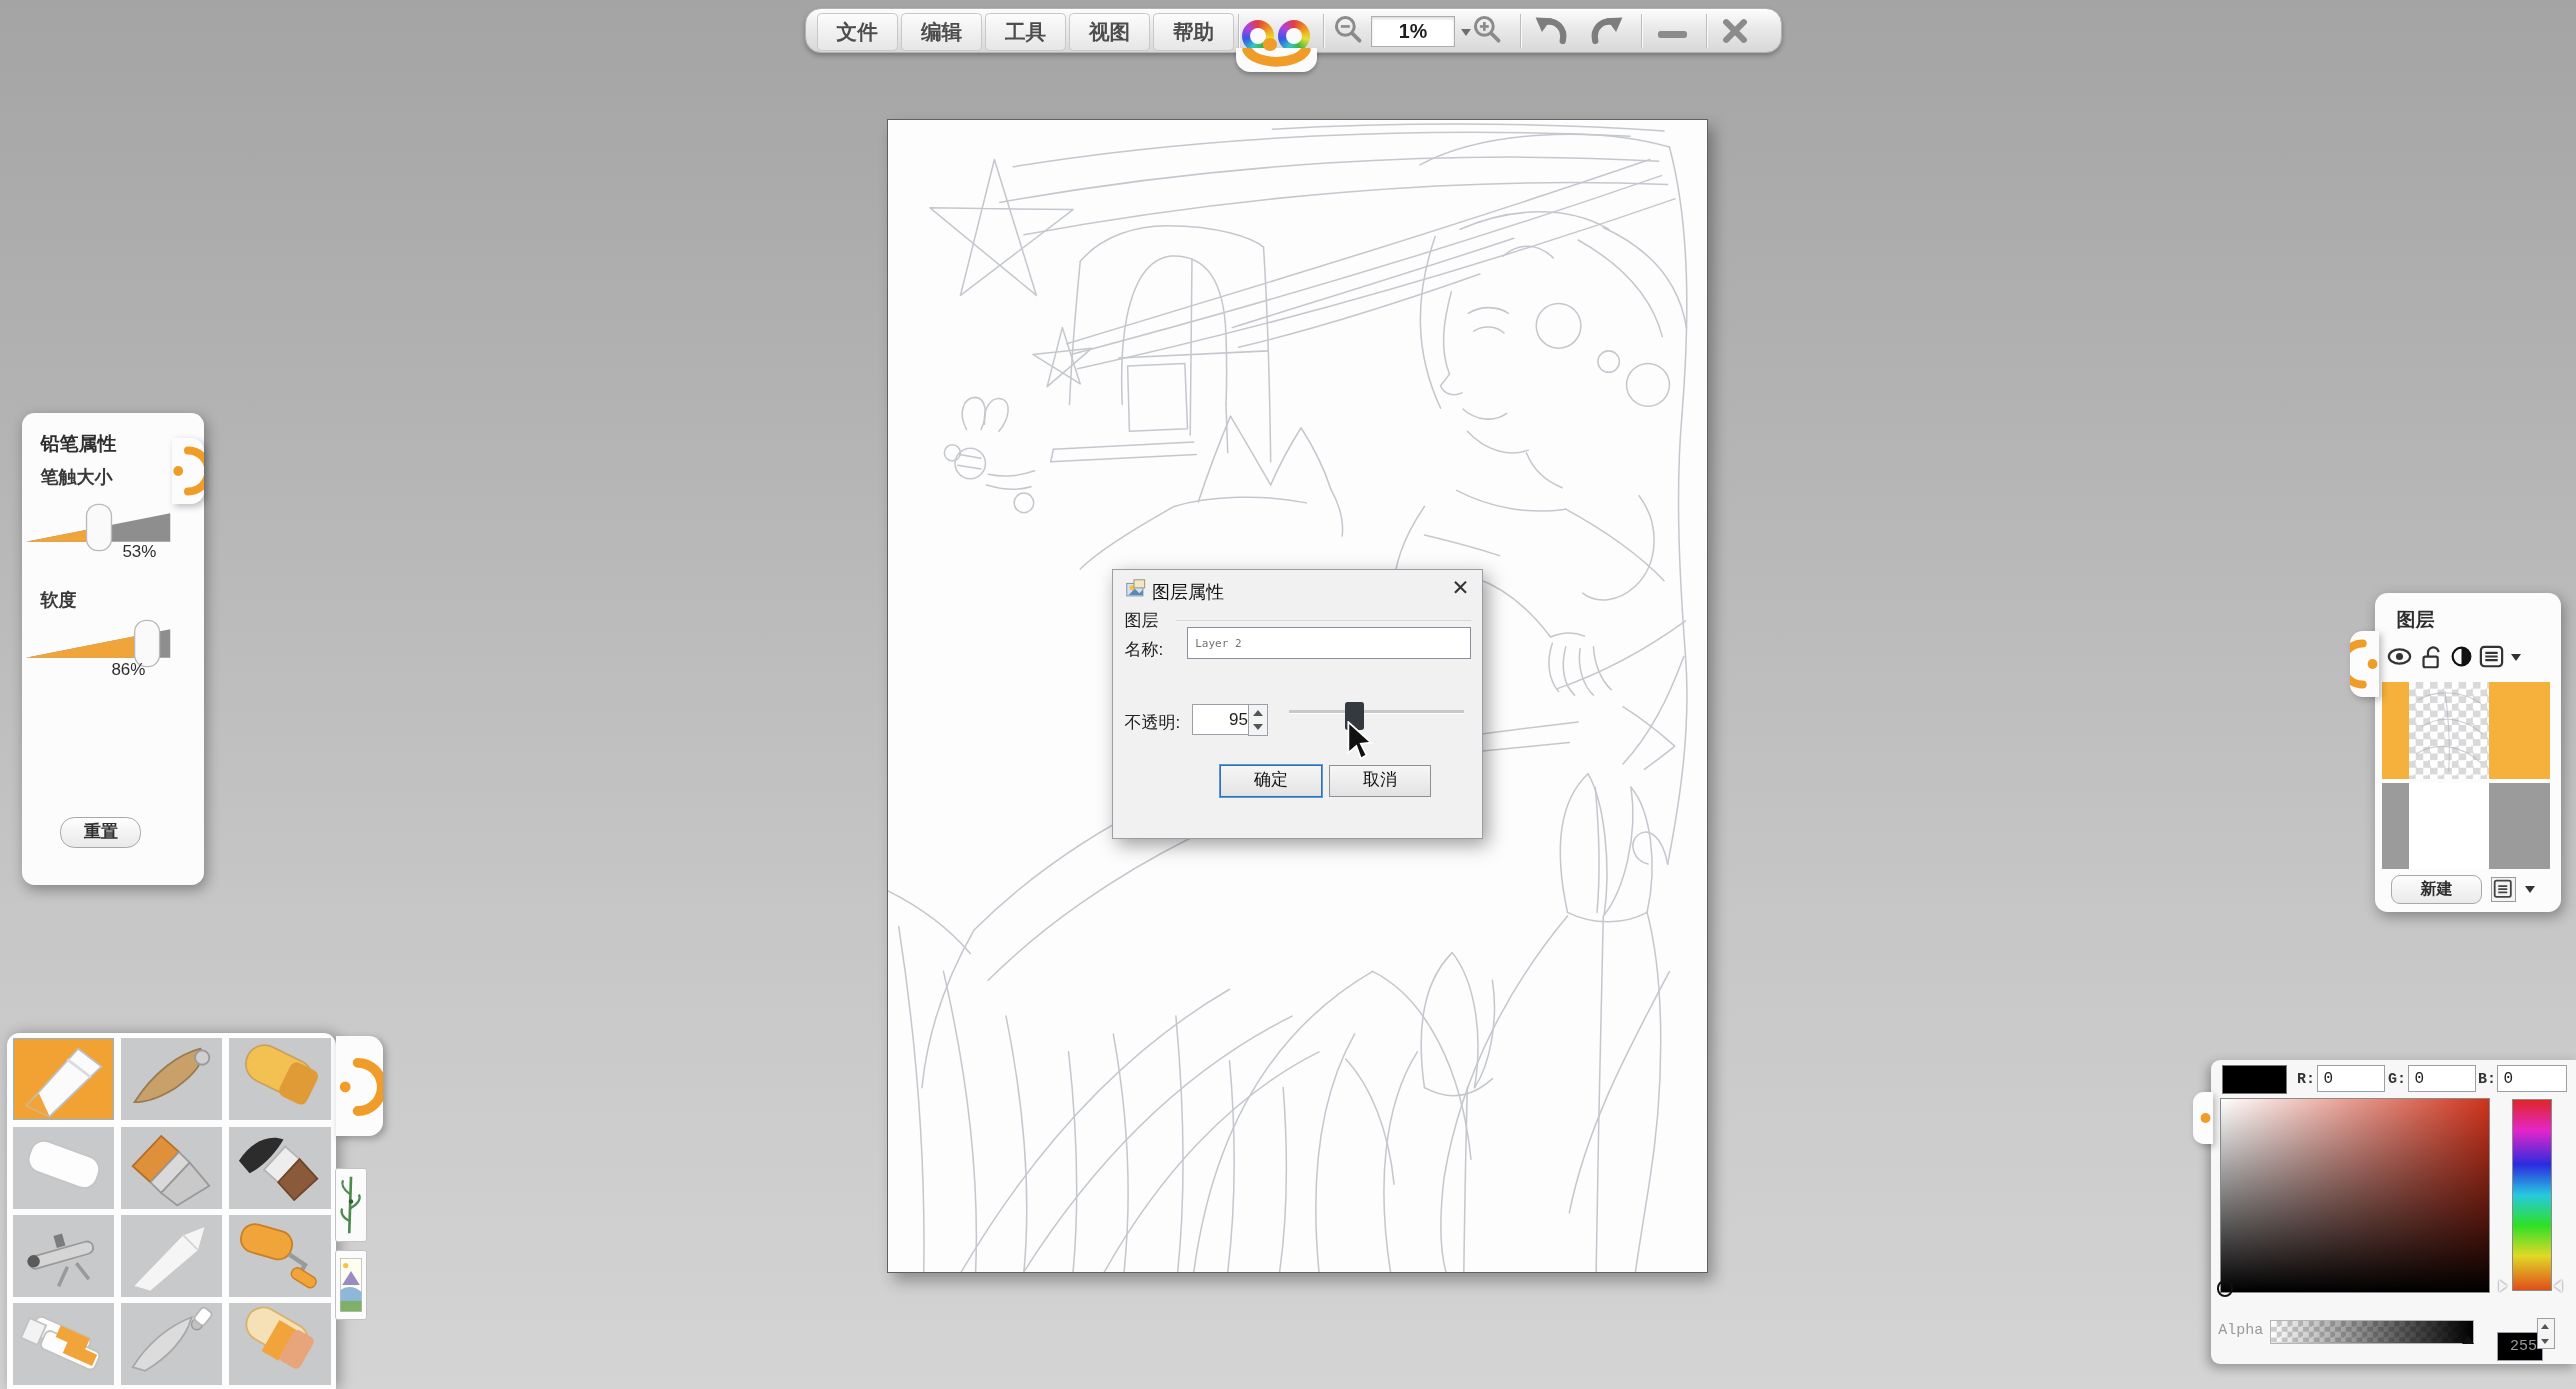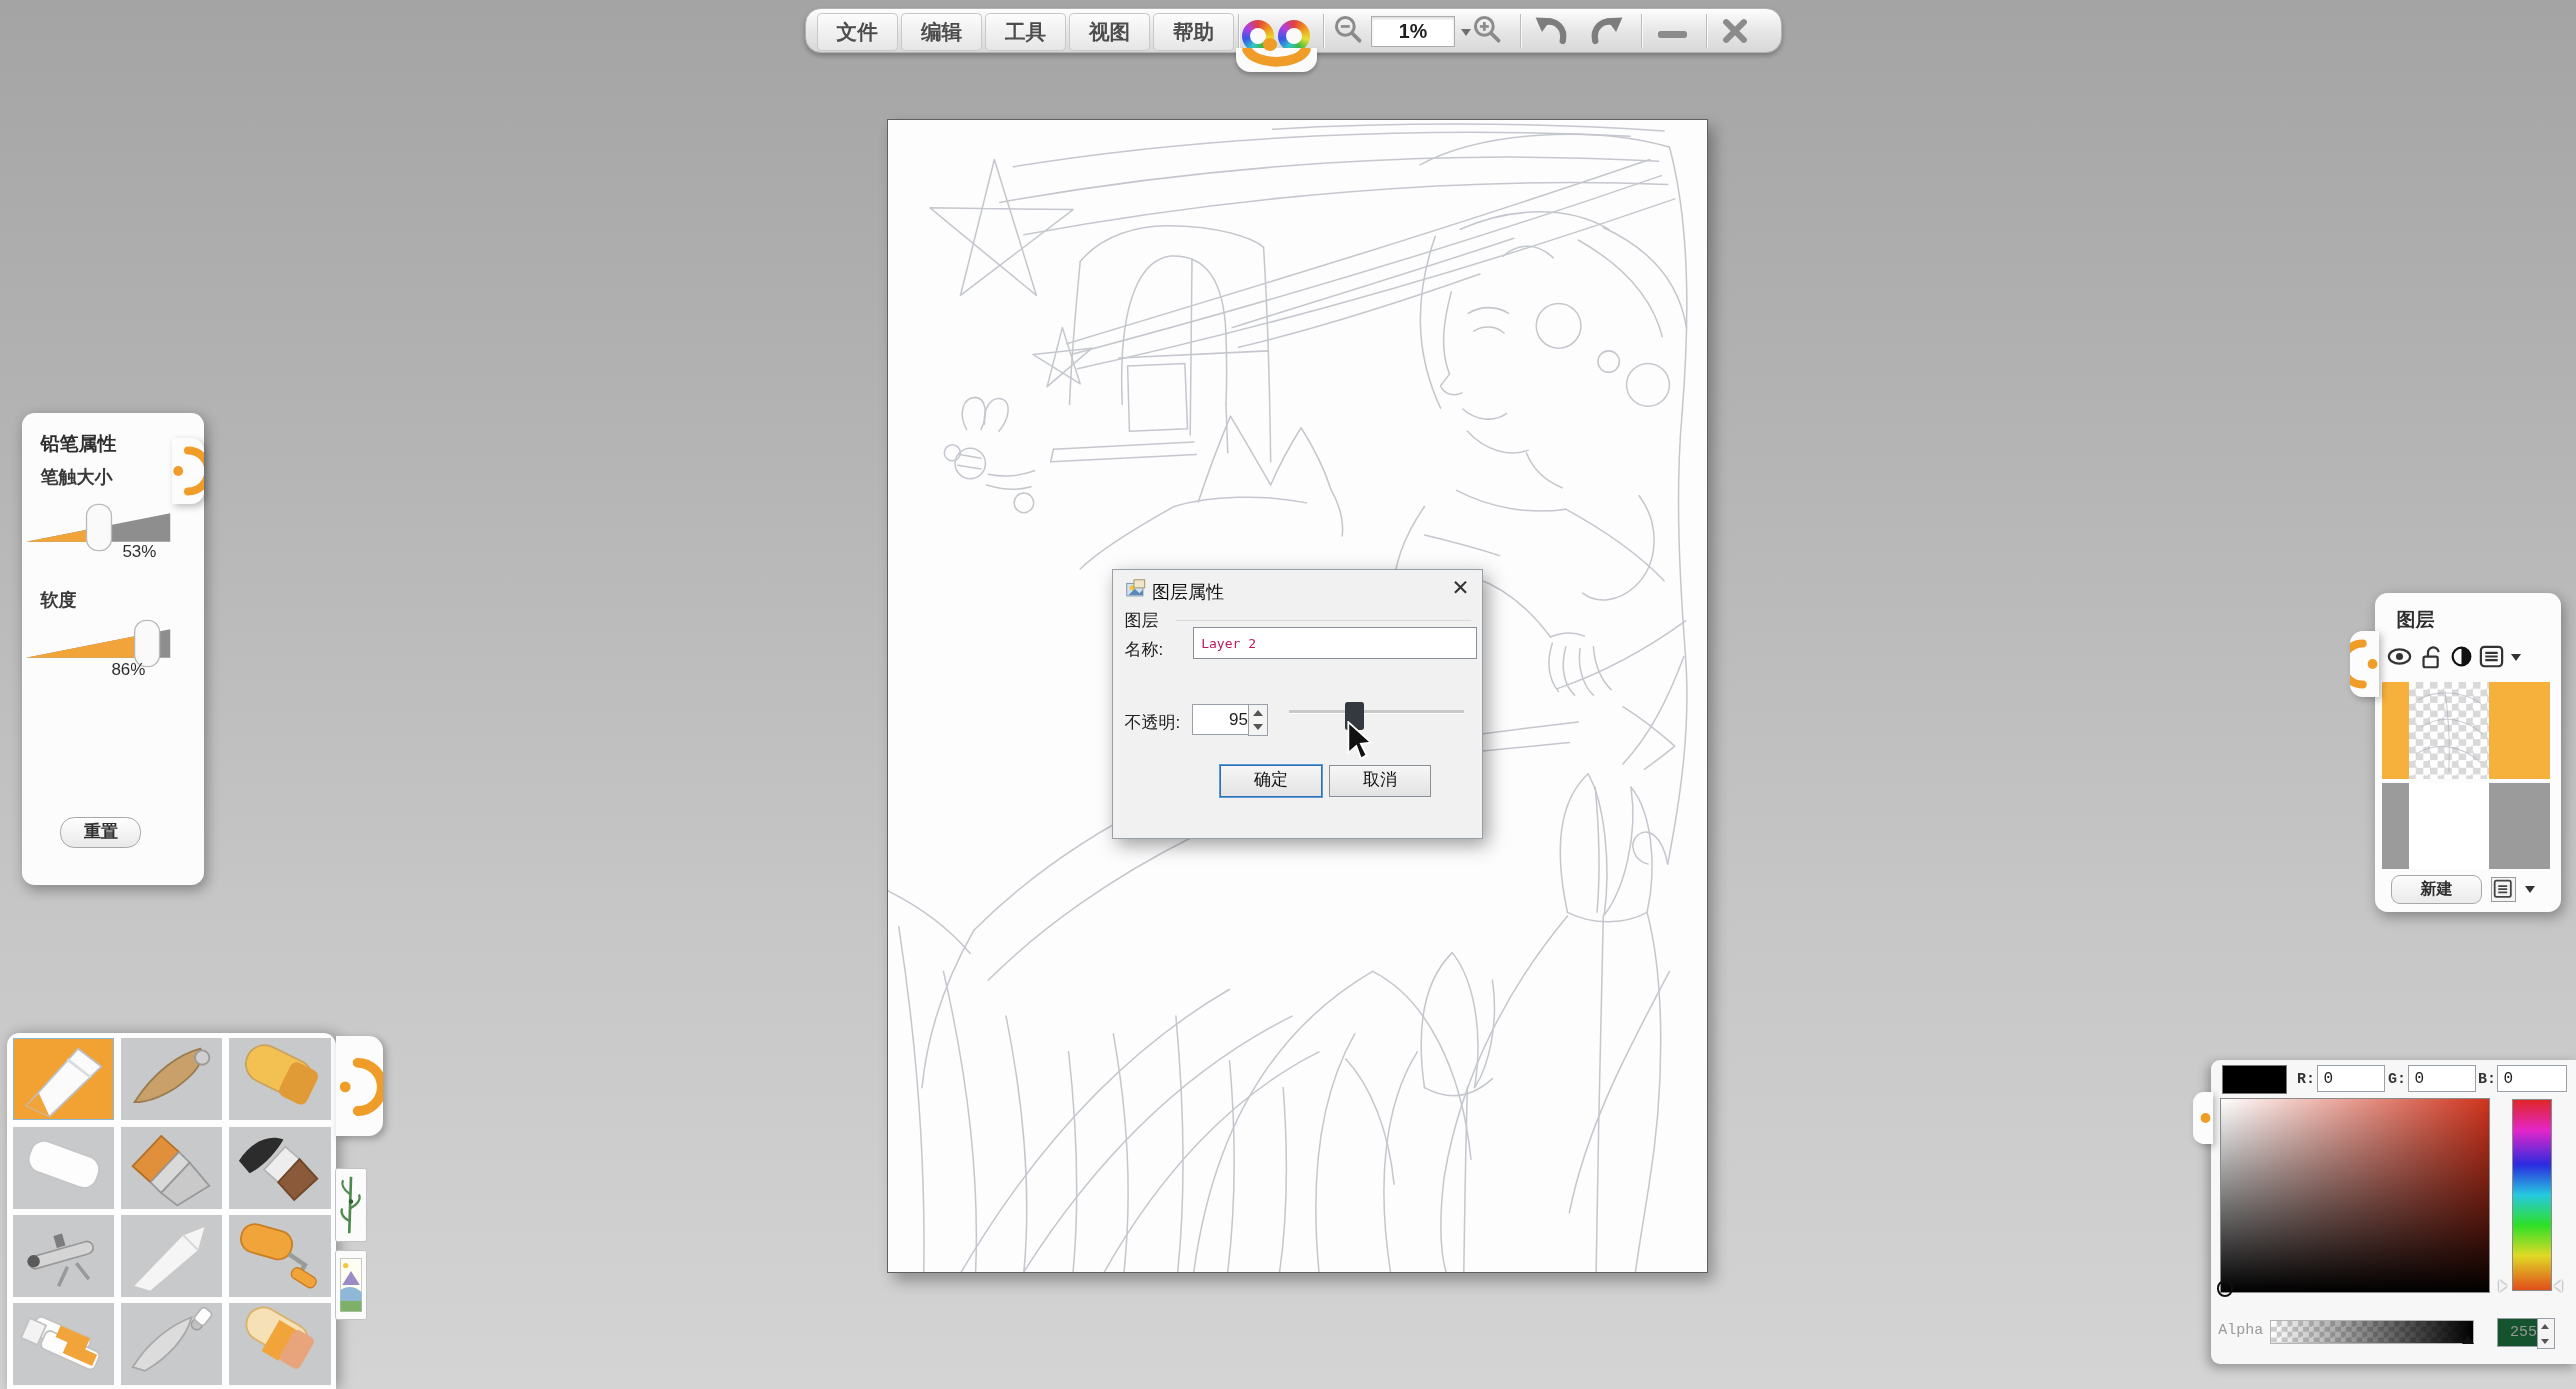--- a/index.html
+++ b/index.html
@@ -31,22 +31,22 @@
     border:0.9px solid #606060;box-shadow:6.3px 8px 14.3px rgba(0,0,0,.32);}
   .sketch path, .sketch circle{fill:none;stroke:#c4c7cd;stroke-width:1.7;stroke-linecap:round;stroke-linejoin:round;}
   
   .dialog{position:absolute;left:1112px;top:569px;width:369px;height:268px;background:#f1f1f2;
     border:0.9px solid #979ea6;box-shadow:4.5px 6.3px 18px rgba(0,0,0,.38);font-size:17px;color:#222;}
   .dlg-title{position:absolute;left:39px;top:9.8px;font-size:18px;color:#111;}
   .dlg-close{position:absolute;right:12.5px;top:5.4px;font-size:21.5px;color:#333;font-weight:bold;cursor:default;}
   .dlg-group-label{position:absolute;left:11.6px;top:39px;}
   .dlg-hr{position:absolute;left:63px;top:50px;width:295px;height:0.9px;background:#d8d8d8;}
   .dlg-name-label{position:absolute;left:11.6px;top:68px;}
-  .dlg-input{position:absolute;left:80px;top:57px;width:268px;height:30px;background:#fff;border:0.9px solid #888f98;
-    font-family:"DejaVu Sans Mono","Liberation Mono",monospace;font-size:13px;padding:0 7.2px;color:#be185d;}
+  .dlg-input{position:absolute;left:74px;top:57px;width:268px;height:30px;background:#fff;border:0.9px solid #888f98;
+    font-family:"DejaVu Sans Mono","Liberation Mono",monospace;font-size:11px;padding:0 7.2px;color:#737373;}
   .dlg-op-label{position:absolute;left:11.6px;top:141px;}
   .spin-box{position:absolute;left:79px;top:134px;width:55px;height:29px;background:#fff;border:0.9px solid #9aa0a8;
     text-align:right;line-height:29px;padding-right:5.4px;font-size:17px;}
   .spin-btns{position:absolute;left:135px;top:134px;width:18px;height:30px;border:0.9px solid #9aa0a8;background:#f4f4f4;}
   .spin-up,.spin-dn{position:absolute;left:3.6px;width:0;height:0;border-left:5.4px solid transparent;border-right:5.4px solid transparent;}
   .spin-up{top:5.4px;border-bottom:6.3px solid #555;}
   .spin-dn{bottom:5.4px;border-top:6.3px solid #555;}
   .dlg-slider-track{position:absolute;left:176px;top:140px;width:175px;height:2.7px;background:#c9c9c9;
     box-shadow:0 0.9px 0 #fff;}
   .dlg-slider-handle{position:absolute;left:232px;top:132px;width:19px;height:28px;background:#34383f;border-radius:2.7px;}
@@ -95,21 +95,21 @@
     background:linear-gradient(to top,#000,rgba(0,0,0,0)),linear-gradient(to right,#fff,#cf331c);}
   .sv-cursor{position:absolute;left:-4.5px;bottom:-4.5px;width:12.5px;height:12.5px;border:2.2px solid #111;border-radius:50%;}
   .hue-bar{position:absolute;left:301px;top:39px;width:38px;height:190px;border:0.9px solid #8a8a8a;
     background:linear-gradient(180deg,#e02626 0%,#e426c9 16%,#2b2be0 34%,#26c9e0 50%,#2ee026 66%,#e0d926 82%,#e04e1a 100%);}
   .hue-tri-l{position:absolute;left:288px;top:220px;width:0;height:0;border-top:6.3px solid transparent;border-bottom:6.3px solid transparent;border-left:8px solid #f4f4f4;filter:drop-shadow(0 0 0.9px #666);}
   .hue-tri-r{position:absolute;left:343px;top:220px;width:0;height:0;border-top:6.3px solid transparent;border-bottom:6.3px solid transparent;border-right:8px solid #f4f4f4;filter:drop-shadow(0 0 0.9px #666);}
   .alpha-label{position:absolute;left:7.2px;top:262px;font-size:15px;color:#9a9a9a;font-family:"Liberation Mono","DejaVu Sans Mono",monospace;}
   .alpha-track{position:absolute;left:59px;top:260px;width:202px;height:21.5px;border:0.9px solid #b5b5b5;
     background:linear-gradient(to right,rgba(0,0,0,0),#000),conic-gradient(#cfcfcf 25%,#fff 0 50%,#cfcfcf 0 75%,#fff 0) 0 0/10.7px 10.7px;}
   .alpha-marker{position:absolute;right:-0.9px;bottom:-1.8px;width:0;height:0;border-left:6.3px solid transparent;border-right:6.3px solid transparent;border-bottom:9.8px solid #111;}
-  .alpha-box{position:absolute;left:286px;top:258px;width:39px;height:27px;background:#14532d;border:0.9px solid #9aa0a8;
+  .alpha-box{position:absolute;left:286px;top:272px;width:39px;height:27px;background:#000000;border:0.9px solid #9aa0a8;
     text-align:right;line-height:27px;padding-right:4.5px;font-size:15px;color:#999;
     font-family:"Liberation Mono","DejaVu Sans Mono",monospace;}
   .alpha-spin{position:absolute;left:326px;top:258px;width:16px;height:29px;border:0.9px solid #9aa0a8;background:#f4f4f4;}
   .cursor-arrow{position:absolute;left:1347px;top:721px;z-index:60;}
   .orange-arc{stroke:#ef9d28;fill:none;stroke-width:9;stroke-linecap:round;}
 </style>
 </head>
 <body>
 
 <div class="stage">

